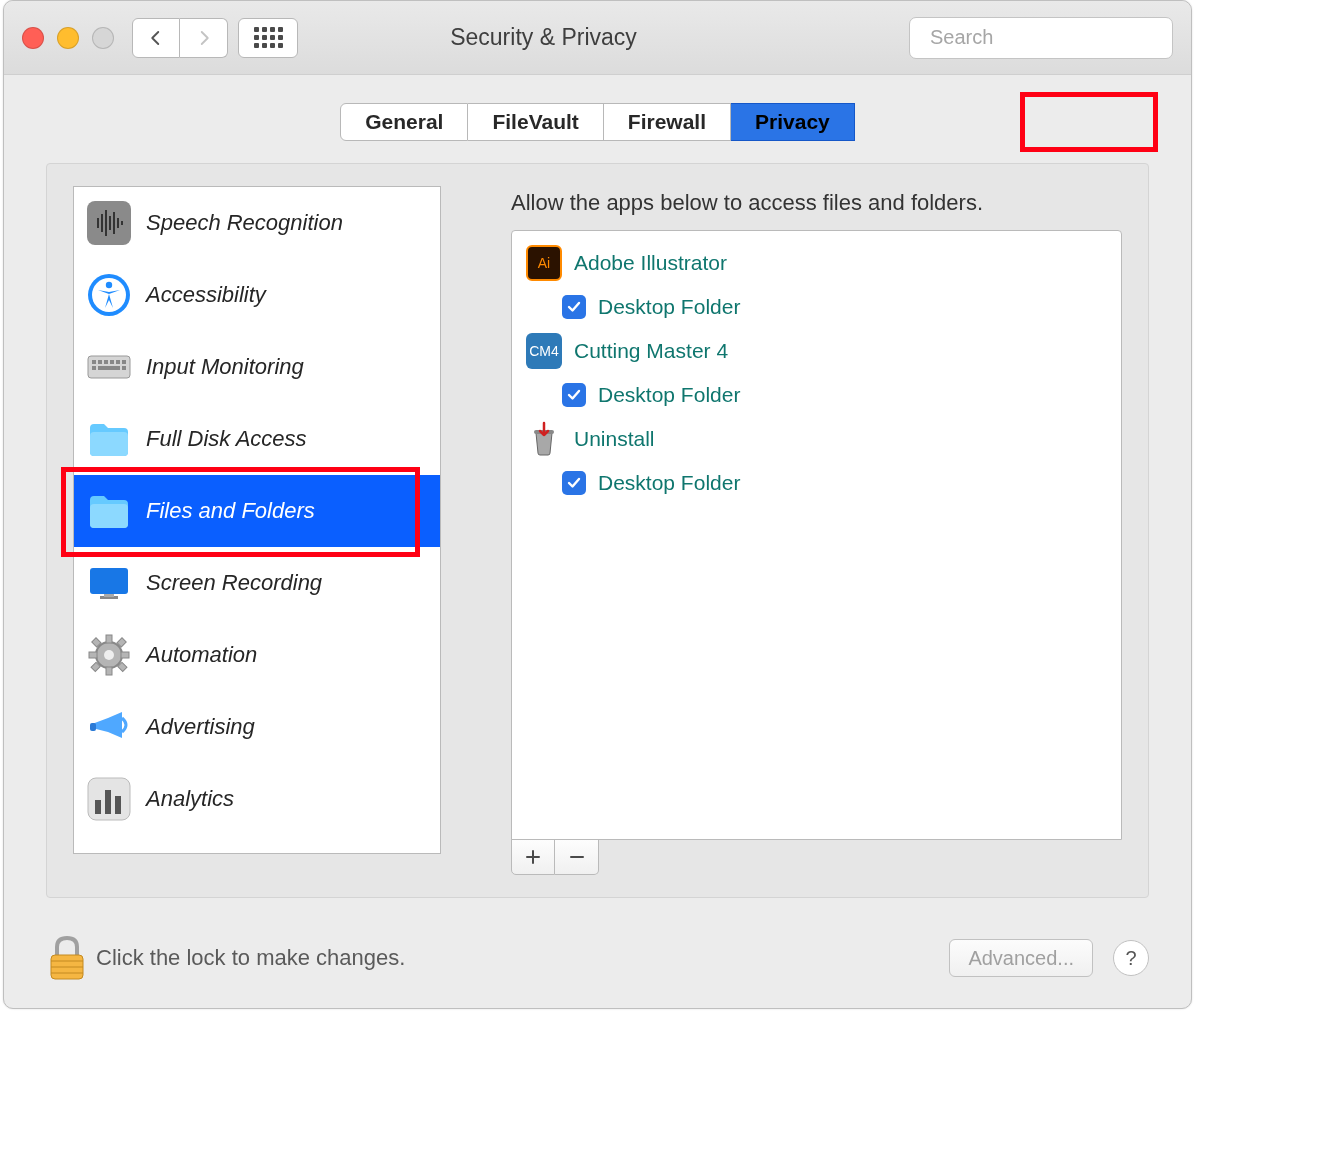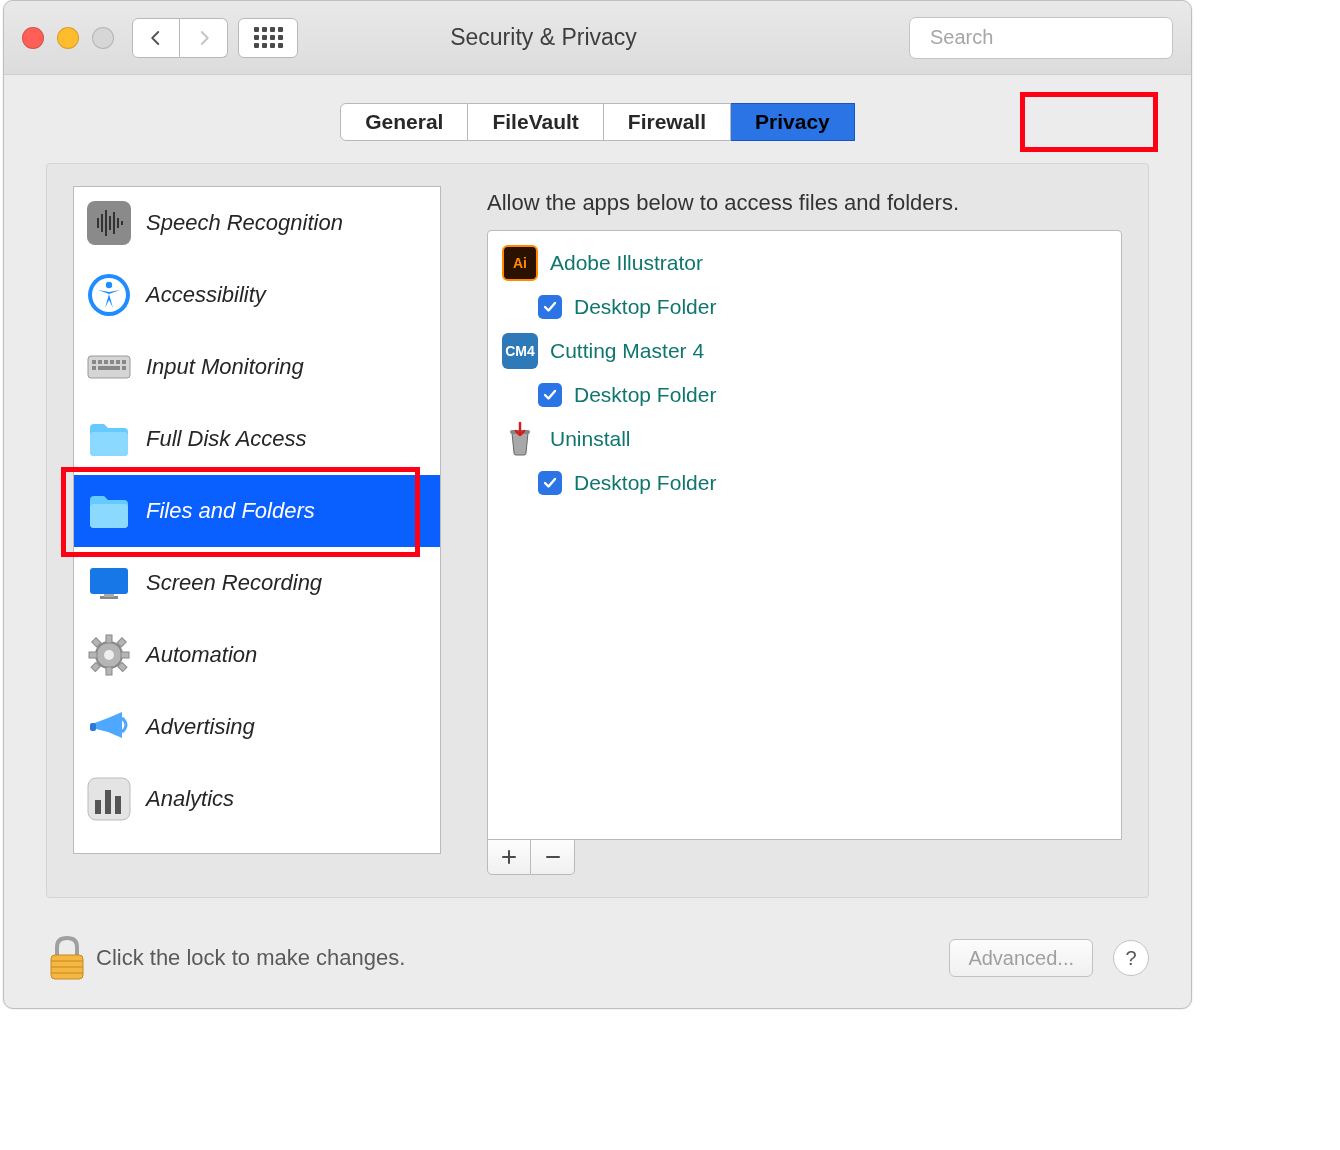--- a/index.html
+++ b/index.html
@@ -135,40 +135,40 @@
   .sidebar-hl {
     position: absolute;
     border: 5px solid #ff0014;
     left: -12px; width: 359px;
     top: 281px; height: 90px;
     pointer-events: none;
     z-index: 5;
   }
 
   
-  .detail { flex: 1; display: flex; flex-direction: column; }
+  .detail { flex: 1; display: flex; flex-direction: column; margin-left: 24px; }
   .detail-header {
     font-size: 22px; color: #333; margin: 4px 0 14px 0;
   }
   .applist {
     flex: 1; border: 1px solid #bababa; background: #fff;
     border-radius: 4px 4px 0 0;
     padding: 10px 14px;
     height: 490px;
     overflow: auto;
   }
   .app-row {
     display: flex; align-items: center; gap: 12px;
     height: 44px;
   }
   .app-row.sub { padding-left: 36px; }
   .app-icon {
     width: 36px; height: 36px; border-radius: 6px;
     display: flex; align-items: center; justify-content: center;
-    flex-shrink: 0; font-size: 14px; font-weight: bold; color: #fff;
+    flex-shrink: 0; font-size: 14px; font-weight: normal; color: #fff;
   }
   .app-row .label { font-size: 21px; color: #0f766e; }
   .cb {
     width: 24px; height: 24px; border-radius: 5px;
     background: #2a74e6; display: flex; align-items: center; justify-content: center;
     flex-shrink: 0;
   }
   .cb svg { width: 16px; height: 16px; }
 
   .pm-btns { display: flex; margin-top: -1px; }

